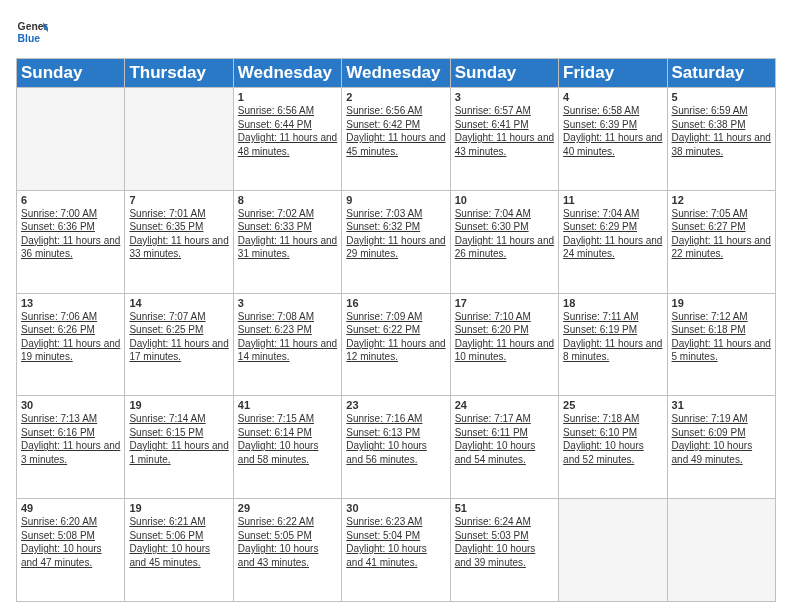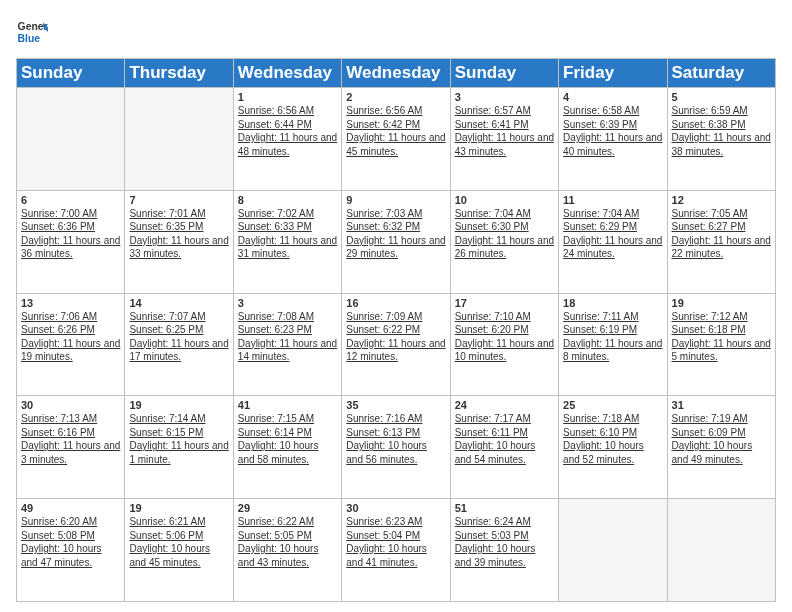--- a/index.html
+++ b/index.html
@@ -207,21 +207,21 @@
           </td>
           <td>
             <span class="day-num">19</span>
             <div class="day-info">Sunrise: 7:14 AM<br>Sunset: 6:15 PM<br>Daylight: 11 hours and 1 minute.</div>
           </td>
           <td>
             <span class="day-num">41</span>
             <div class="day-info">Sunrise: 7:15 AM<br>Sunset: 6:14 PM<br>Daylight: 10 hours and 58 minutes.</div>
           </td>
           <td>
-            <span class="day-num">35</span>
+            <span class="day-num">23</span>
             <div class="day-info">Sunrise: 7:16 AM<br>Sunset: 6:13 PM<br>Daylight: 10 hours and 56 minutes.</div>
           </td>
           <td>
             <span class="day-num">24</span>
             <div class="day-info">Sunrise: 7:17 AM<br>Sunset: 6:11 PM<br>Daylight: 10 hours and 54 minutes.</div>
           </td>
           <td>
             <span class="day-num">25</span>
             <div class="day-info">Sunrise: 7:18 AM<br>Sunset: 6:10 PM<br>Daylight: 10 hours and 52 minutes.</div>
           </td>

